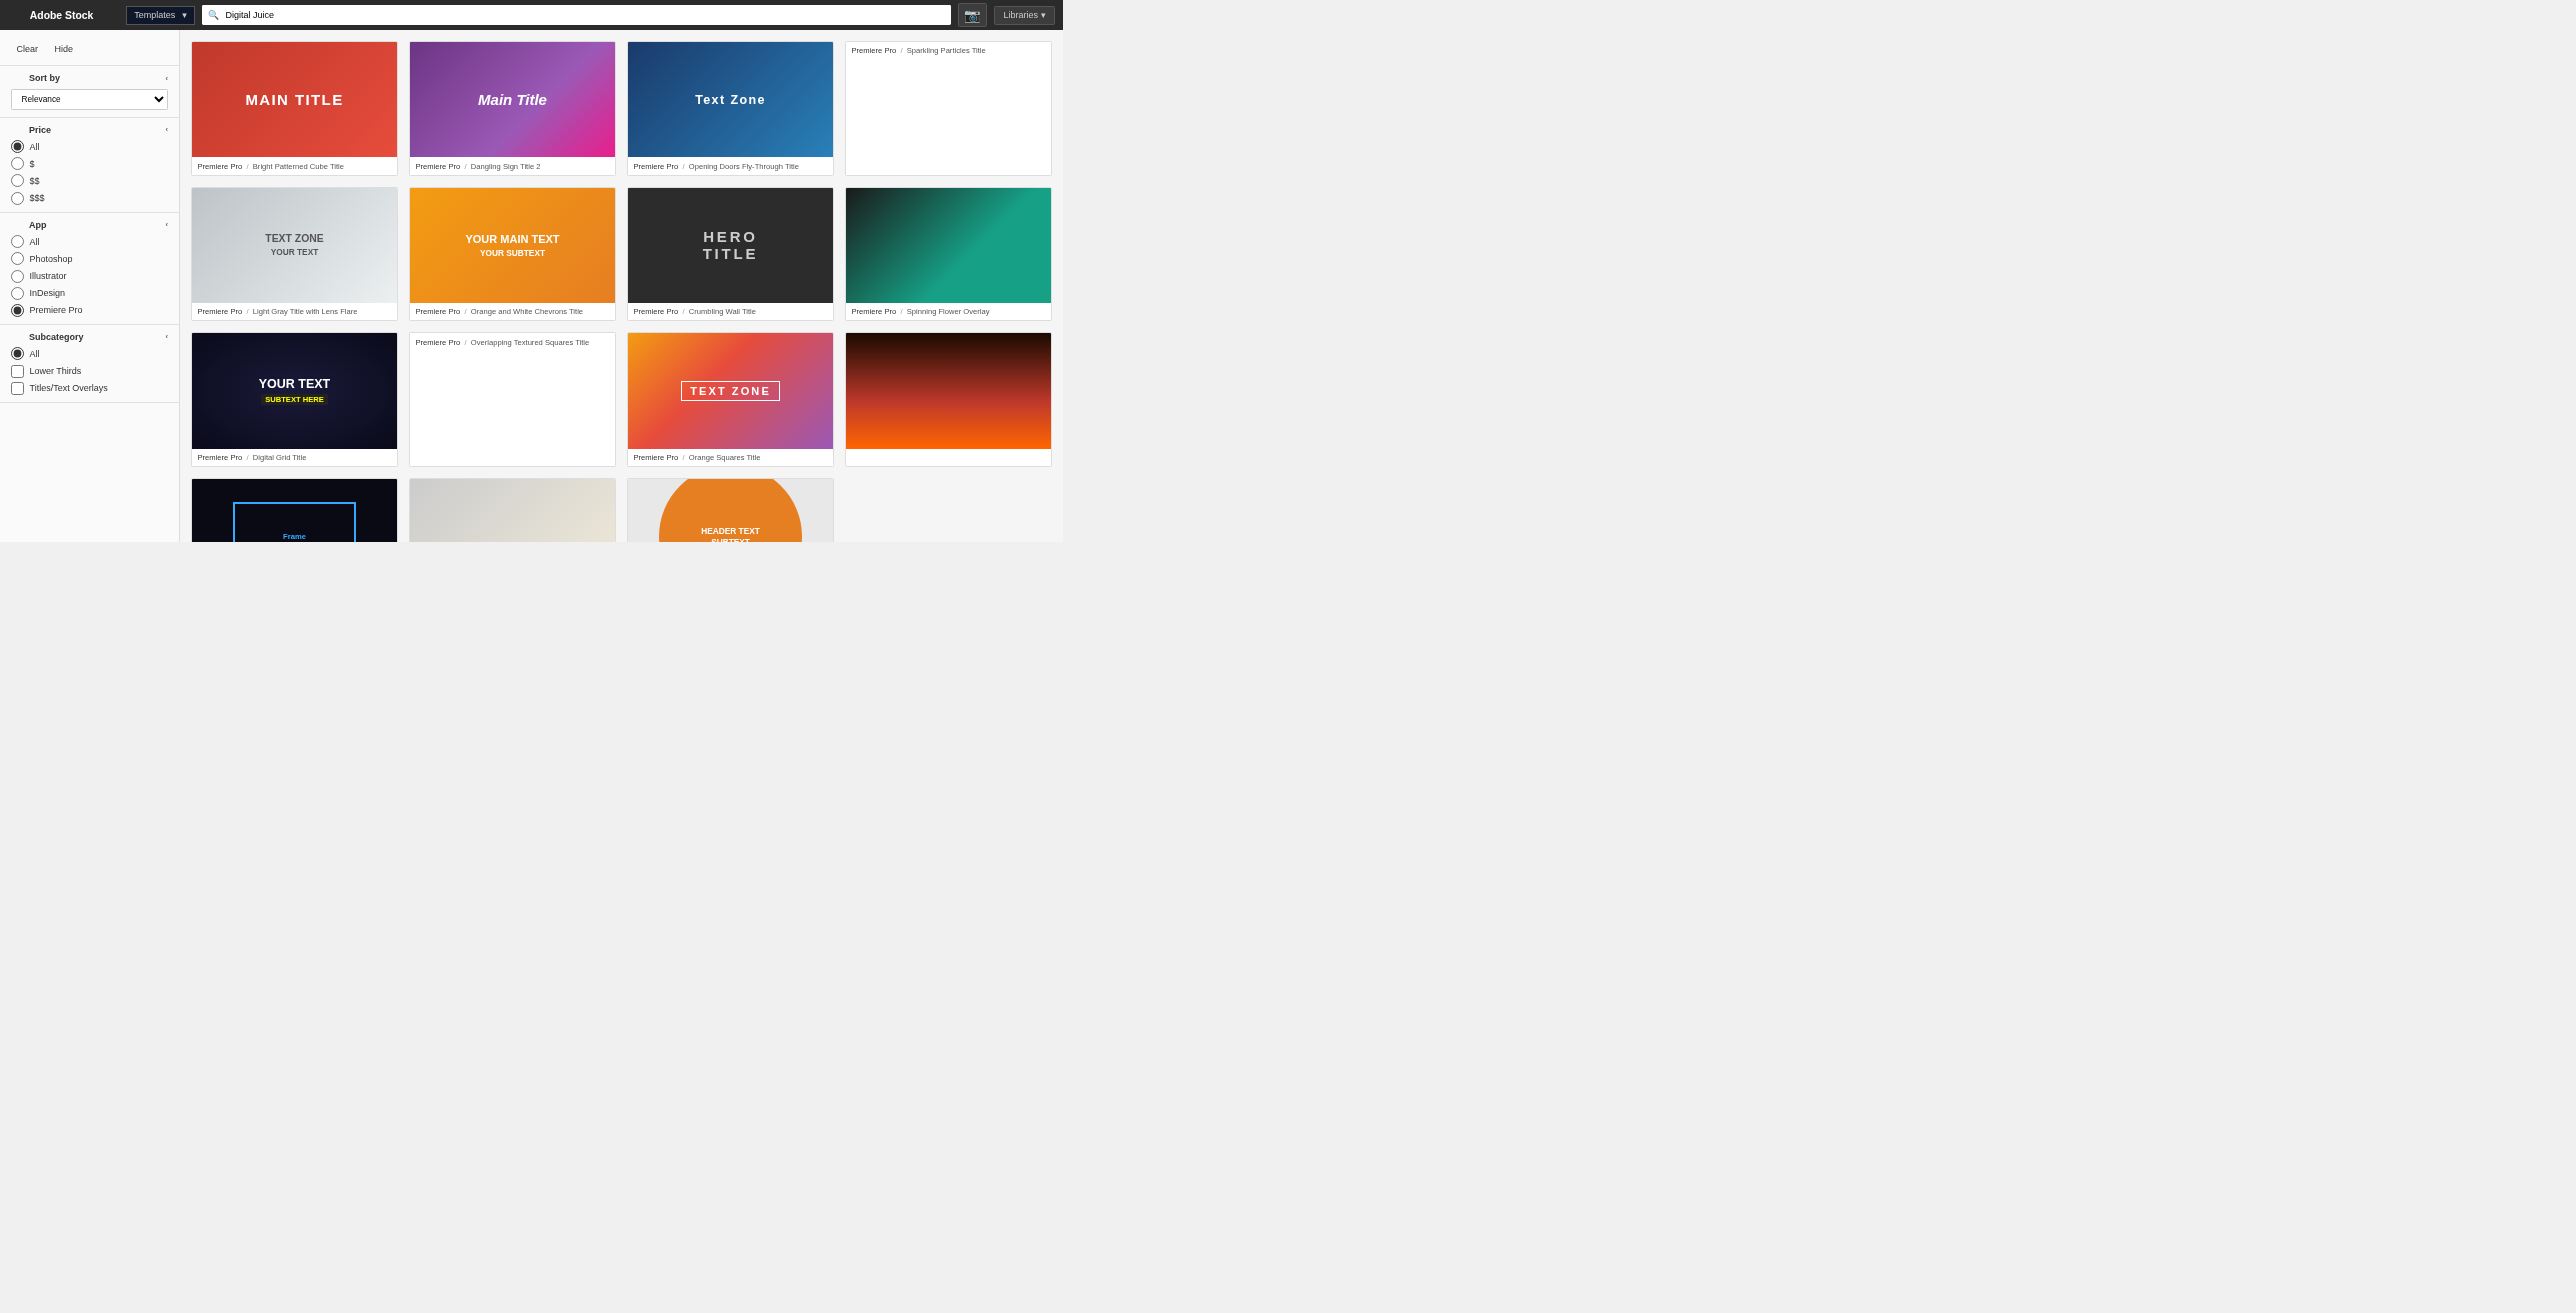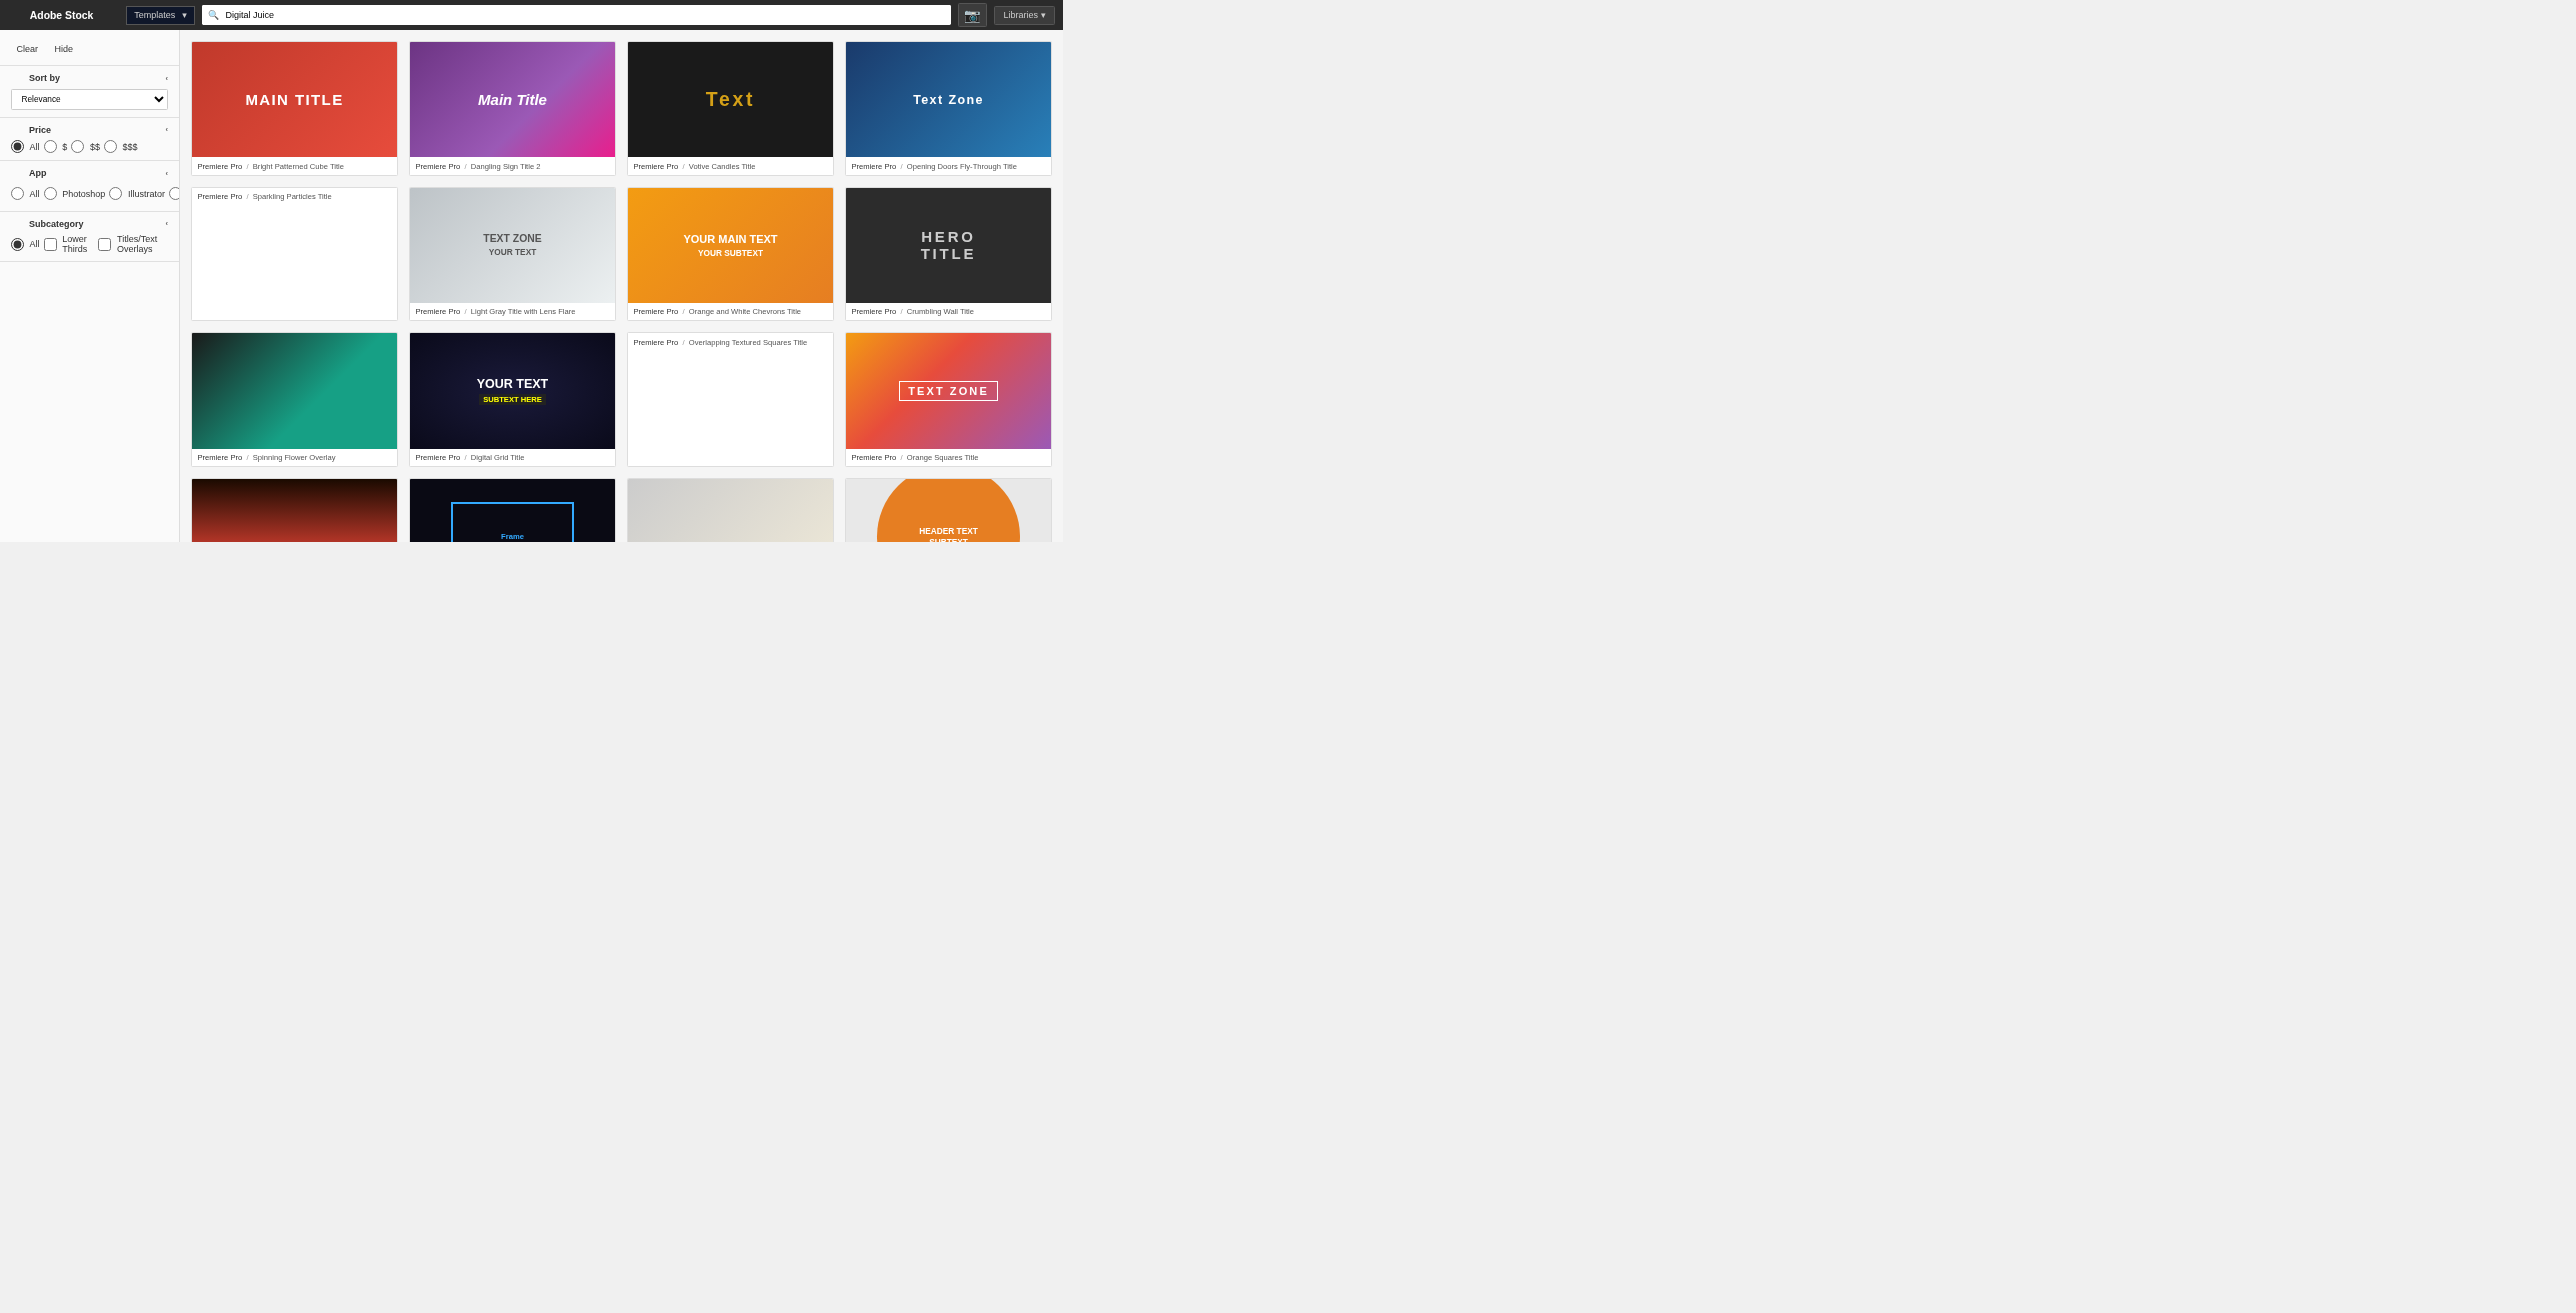--- a/index.html
+++ b/index.html
@@ -21,21 +21,21 @@
     
     .sidebar { width: 180px; background: #fafafa; border-right: 0.7px solid #ddd; overflow-y: auto; padding: 7px 0; flex-shrink: 0; }
     .sidebar-actions { display: flex; gap: 5.5px; padding: 4.2px 11px 8.3px; border-bottom: 0.7px solid #e0e0e0; }
     .sidebar-btn { background: none; border: none; cursor: pointer; font-size: 9px; color: #333; padding: 2.8px 5.5px; }
 
     .filter-section { border-bottom: 0.7px solid #e0e0e0; padding: 7px 11px; }
     .filter-header { display: flex; justify-content: space-between; align-items: center; cursor: pointer; font-weight: 600; font-size: 9px; margin-bottom: 5.5px; margin-left: 18px; }
     .filter-header .arrow { font-size: 7.6px; color: #666; }
     .sort-select { width: 100%; padding: 3.5px 5.5px; border: 0.7px solid #ccc; border-radius: 1.4px; background: #fff; font-size: 8.3px; cursor: pointer; }
 
-    .radio-group { display: flex; flex-direction: row; gap: 4.2px; margin-top: 1px; }
+    .radio-group { display: flex; flex-direction: column; gap: 4.2px; margin-top: 1px; }
     .radio-item { display: flex; align-items: center; gap: 5.5px; font-size: 9px; cursor: pointer; }
     .radio-item input[type="radio"] { accent-color: #333; }
     .radio-item input[type="checkbox"] { accent-color: #333; }
 
     
     .content { flex: 1; overflow-y: auto; padding: 11px; background: #f5f5f5; }
     .grid { display: grid; grid-template-columns: repeat(4, 1fr); gap: 11px; }
 
     .card { background: #fff; border: 0.7px solid #ddd; border-radius: 1.4px; overflow: hidden; cursor: pointer; }
     .card-thumb { width: 100%; aspect-ratio: 16/9; object-fit: cover; display: block; position: relative; overflow: hidden; }
@@ -206,30 +206,20 @@
             </div>
     </div>
     <div class="card-label">
       <span class="app">Premiere Pro</span>
       <span class="slash">/</span>
       <span class="title">Dangling Sign Title 2</span>
     </div>
   </div>
         <div class="card">
     <div class="card-thumb">
-      <div class="thumb thumb-3" style="font-size:19.4px;letter-spacing:2.8px;">Text</div>
-    </div>
-    <div class="card-label">
-      <span class="app">Premiere Pro</span>
-      <span class="slash">/</span>
-      <span class="title">Votive Candles Title</span>
-    </div>
-  </div>
-        <div class="card">
-    <div class="card-thumb">
       <div class="thumb thumb-4" style="font-size:12.5px;font-weight:bold;letter-spacing:1.4px;">Text Zone</div>
     </div>
     <div class="card-label">
       <span class="app">Premiere Pro</span>
       <span class="slash">/</span>
       <span class="title">Opening Doors Fly-Through Title</span>
     </div>
   </div>
         <div class="card">
     <div class="card-label">

